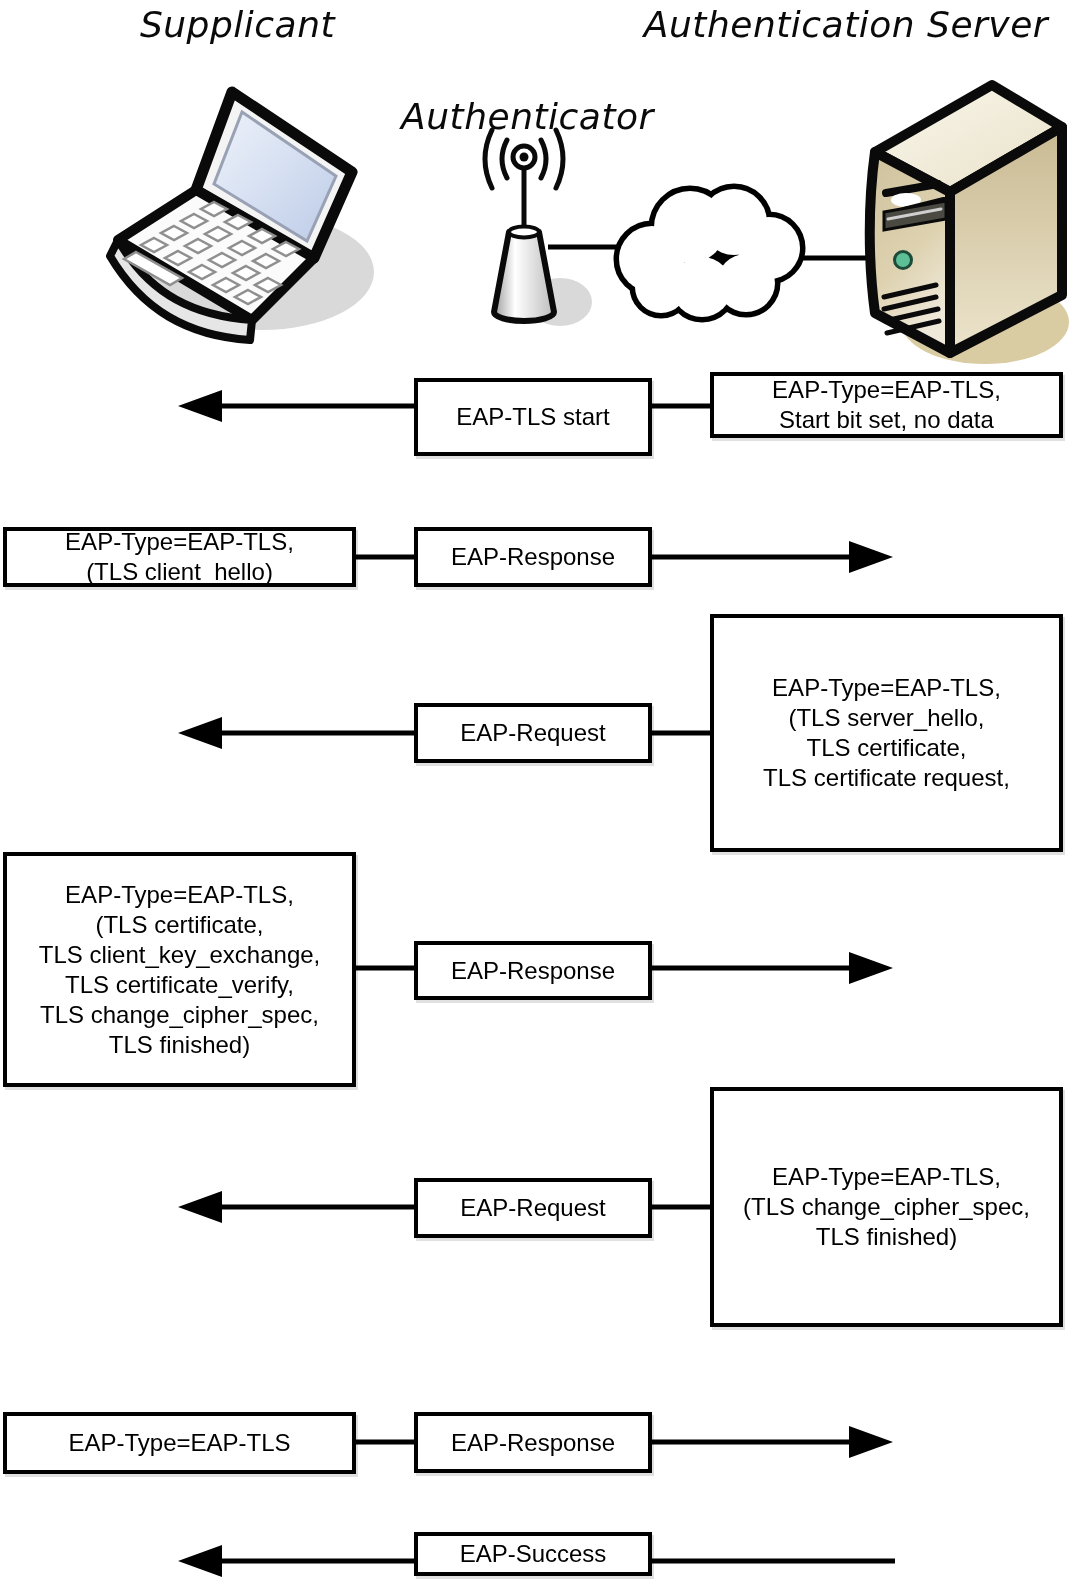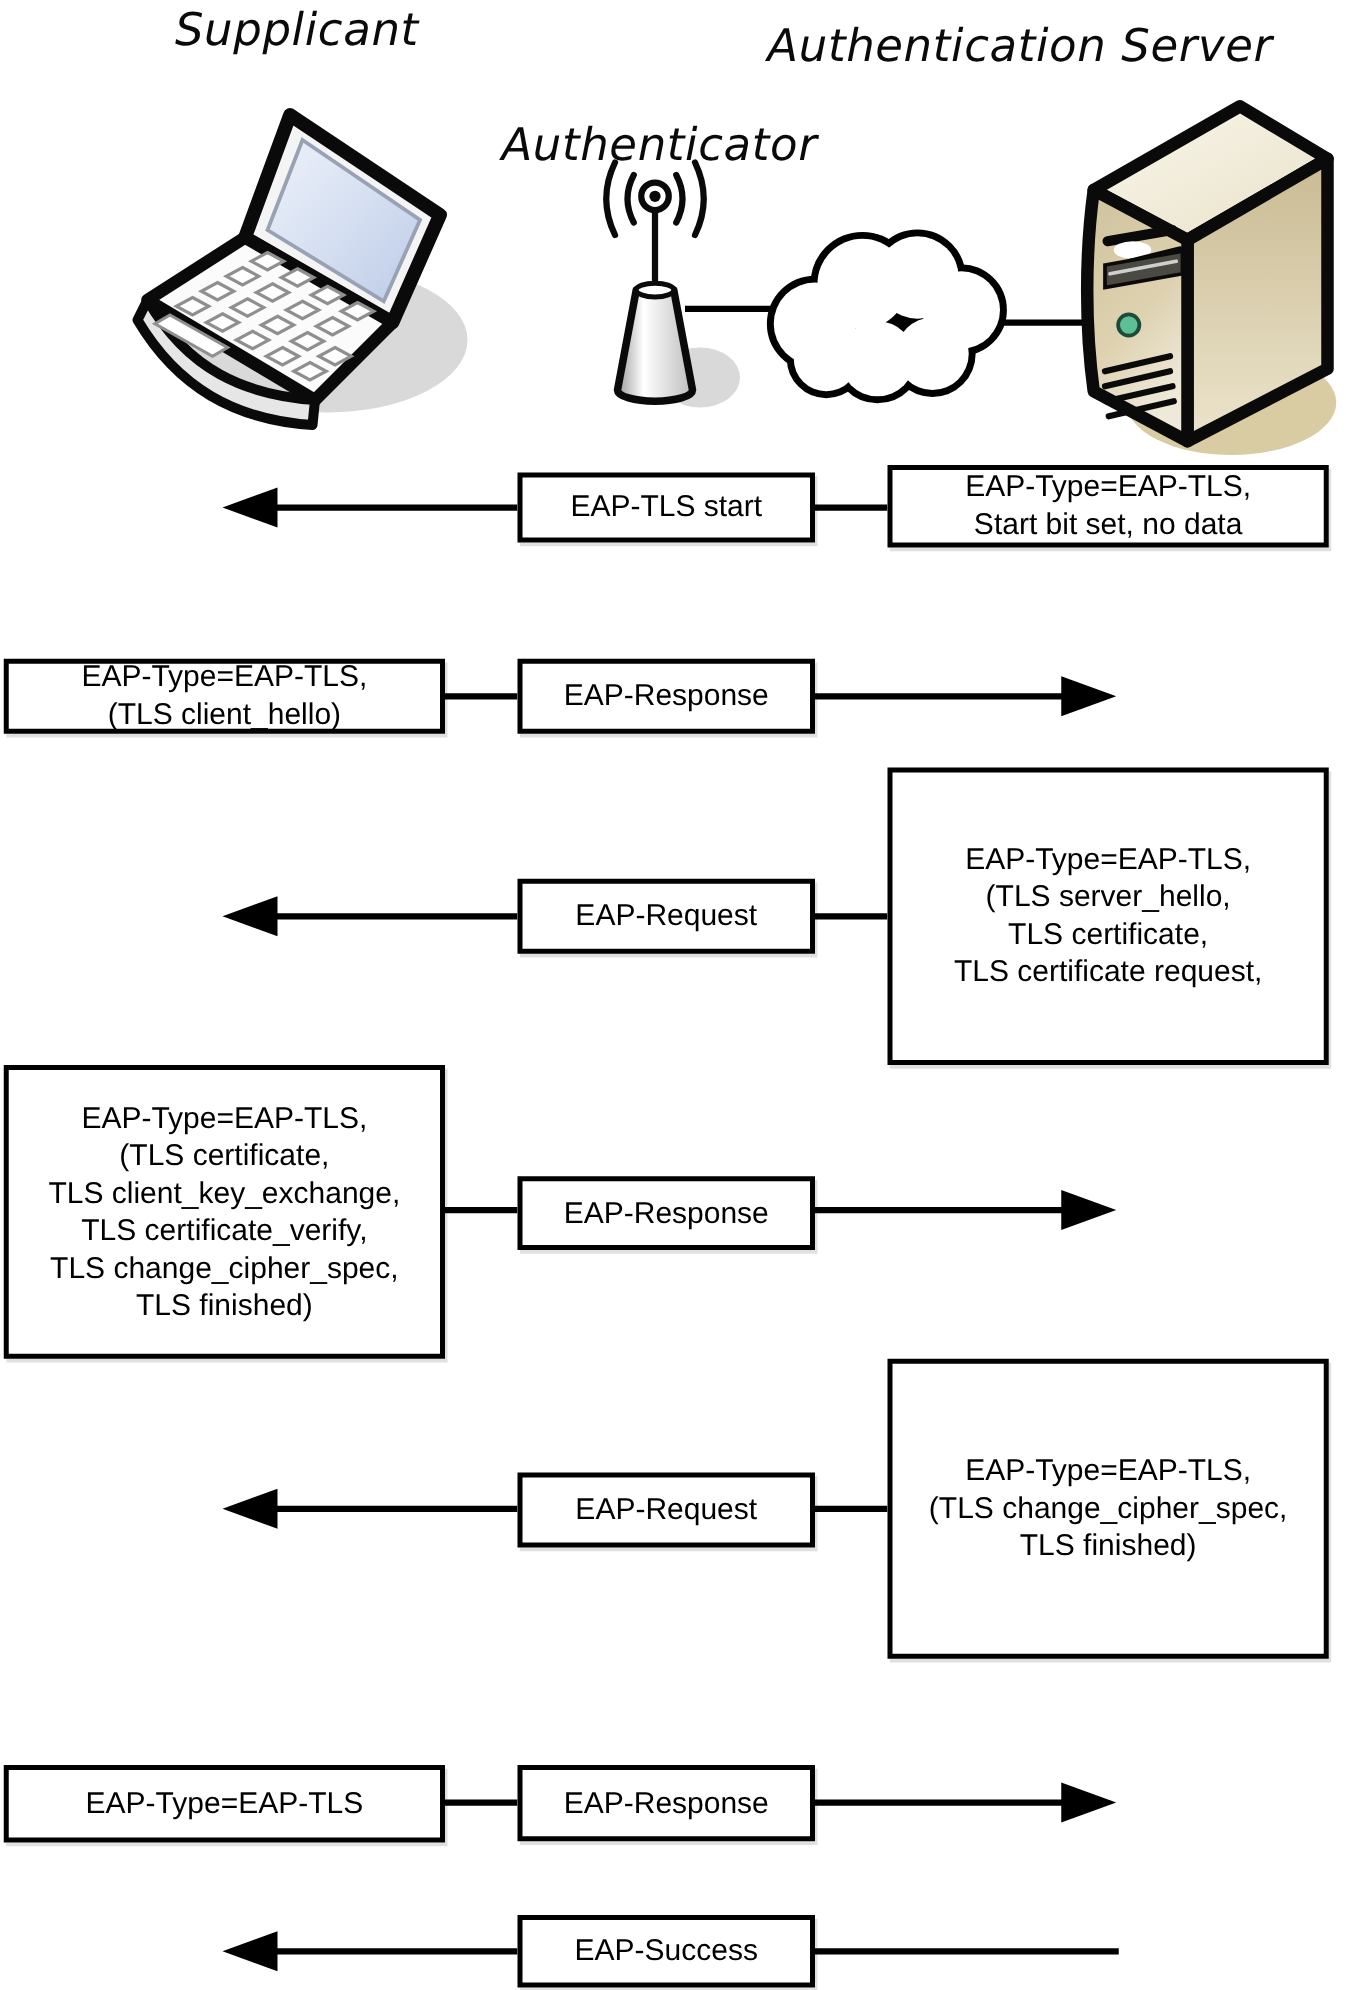--- a/index.html
+++ b/index.html
@@ -172,24 +172,24 @@
       <polygon points="893,557 849,541 849,573"></polygon>
       <polygon points="178,733 222,717 222,749"></polygon>
       <polygon points="893,968 849,952 849,984"></polygon>
       <polygon points="178,1207 222,1191 222,1223"></polygon>
       <polygon points="893,1442 849,1426 849,1458"></polygon>
       <polygon points="178,1561 222,1545 222,1577"></polygon>
     </g>
   </svg>
 
   <div class="actor-label" style="left:115px;top:8px;width:245px;">Supplicant</div>
-  <div class="actor-label" style="left:610px;top:8px;width:412px;margin-top:13px;">Authentication Server</div>
+  <div class="actor-label" style="left:640px;top:8px;width:412px;">Authentication Server</div>
   <div class="actor-label" style="left:400px;top:100px;width:255px;">Authenticator</div>
 
-  <div class="msg-box" style="left:414px;top:378px;width:238px;height:56px;">
+  <div class="msg-box" style="left:414px;top:378px;width:238px;height:78px;">
     <div>EAP-TLS start</div>
   </div>
   <div class="msg-box" style="left:710px;top:372px;width:353px;height:66px;">
     <div>EAP-Type=EAP-TLS,</div>
     <div>Start bit set, no data</div>
   </div>
 
   <div class="msg-box" style="left:3px;top:527px;width:353px;height:60px;">
     <div>EAP-Type=EAP-TLS,</div>
     <div>(TLS client_hello)</div>
@@ -229,17 +229,17 @@
     <div>TLS finished)</div>
   </div>
 
   <div class="msg-box" style="left:3px;top:1412px;width:353px;height:62px;text-align:right;">
     <div>EAP-Type=EAP-TLS</div>
   </div>
   <div class="msg-box" style="left:414px;top:1412px;width:238px;height:61px;">
     <div>EAP-Response</div>
   </div>
 
-  <div class="msg-box" style="left:414px;top:1532px;width:238px;height:58px;">
+  <div class="msg-box" style="left:414px;top:1532px;width:238px;height:44px;">
     <div>EAP-Success</div>
   </div>
 
 </div>
 
 </body></html>

